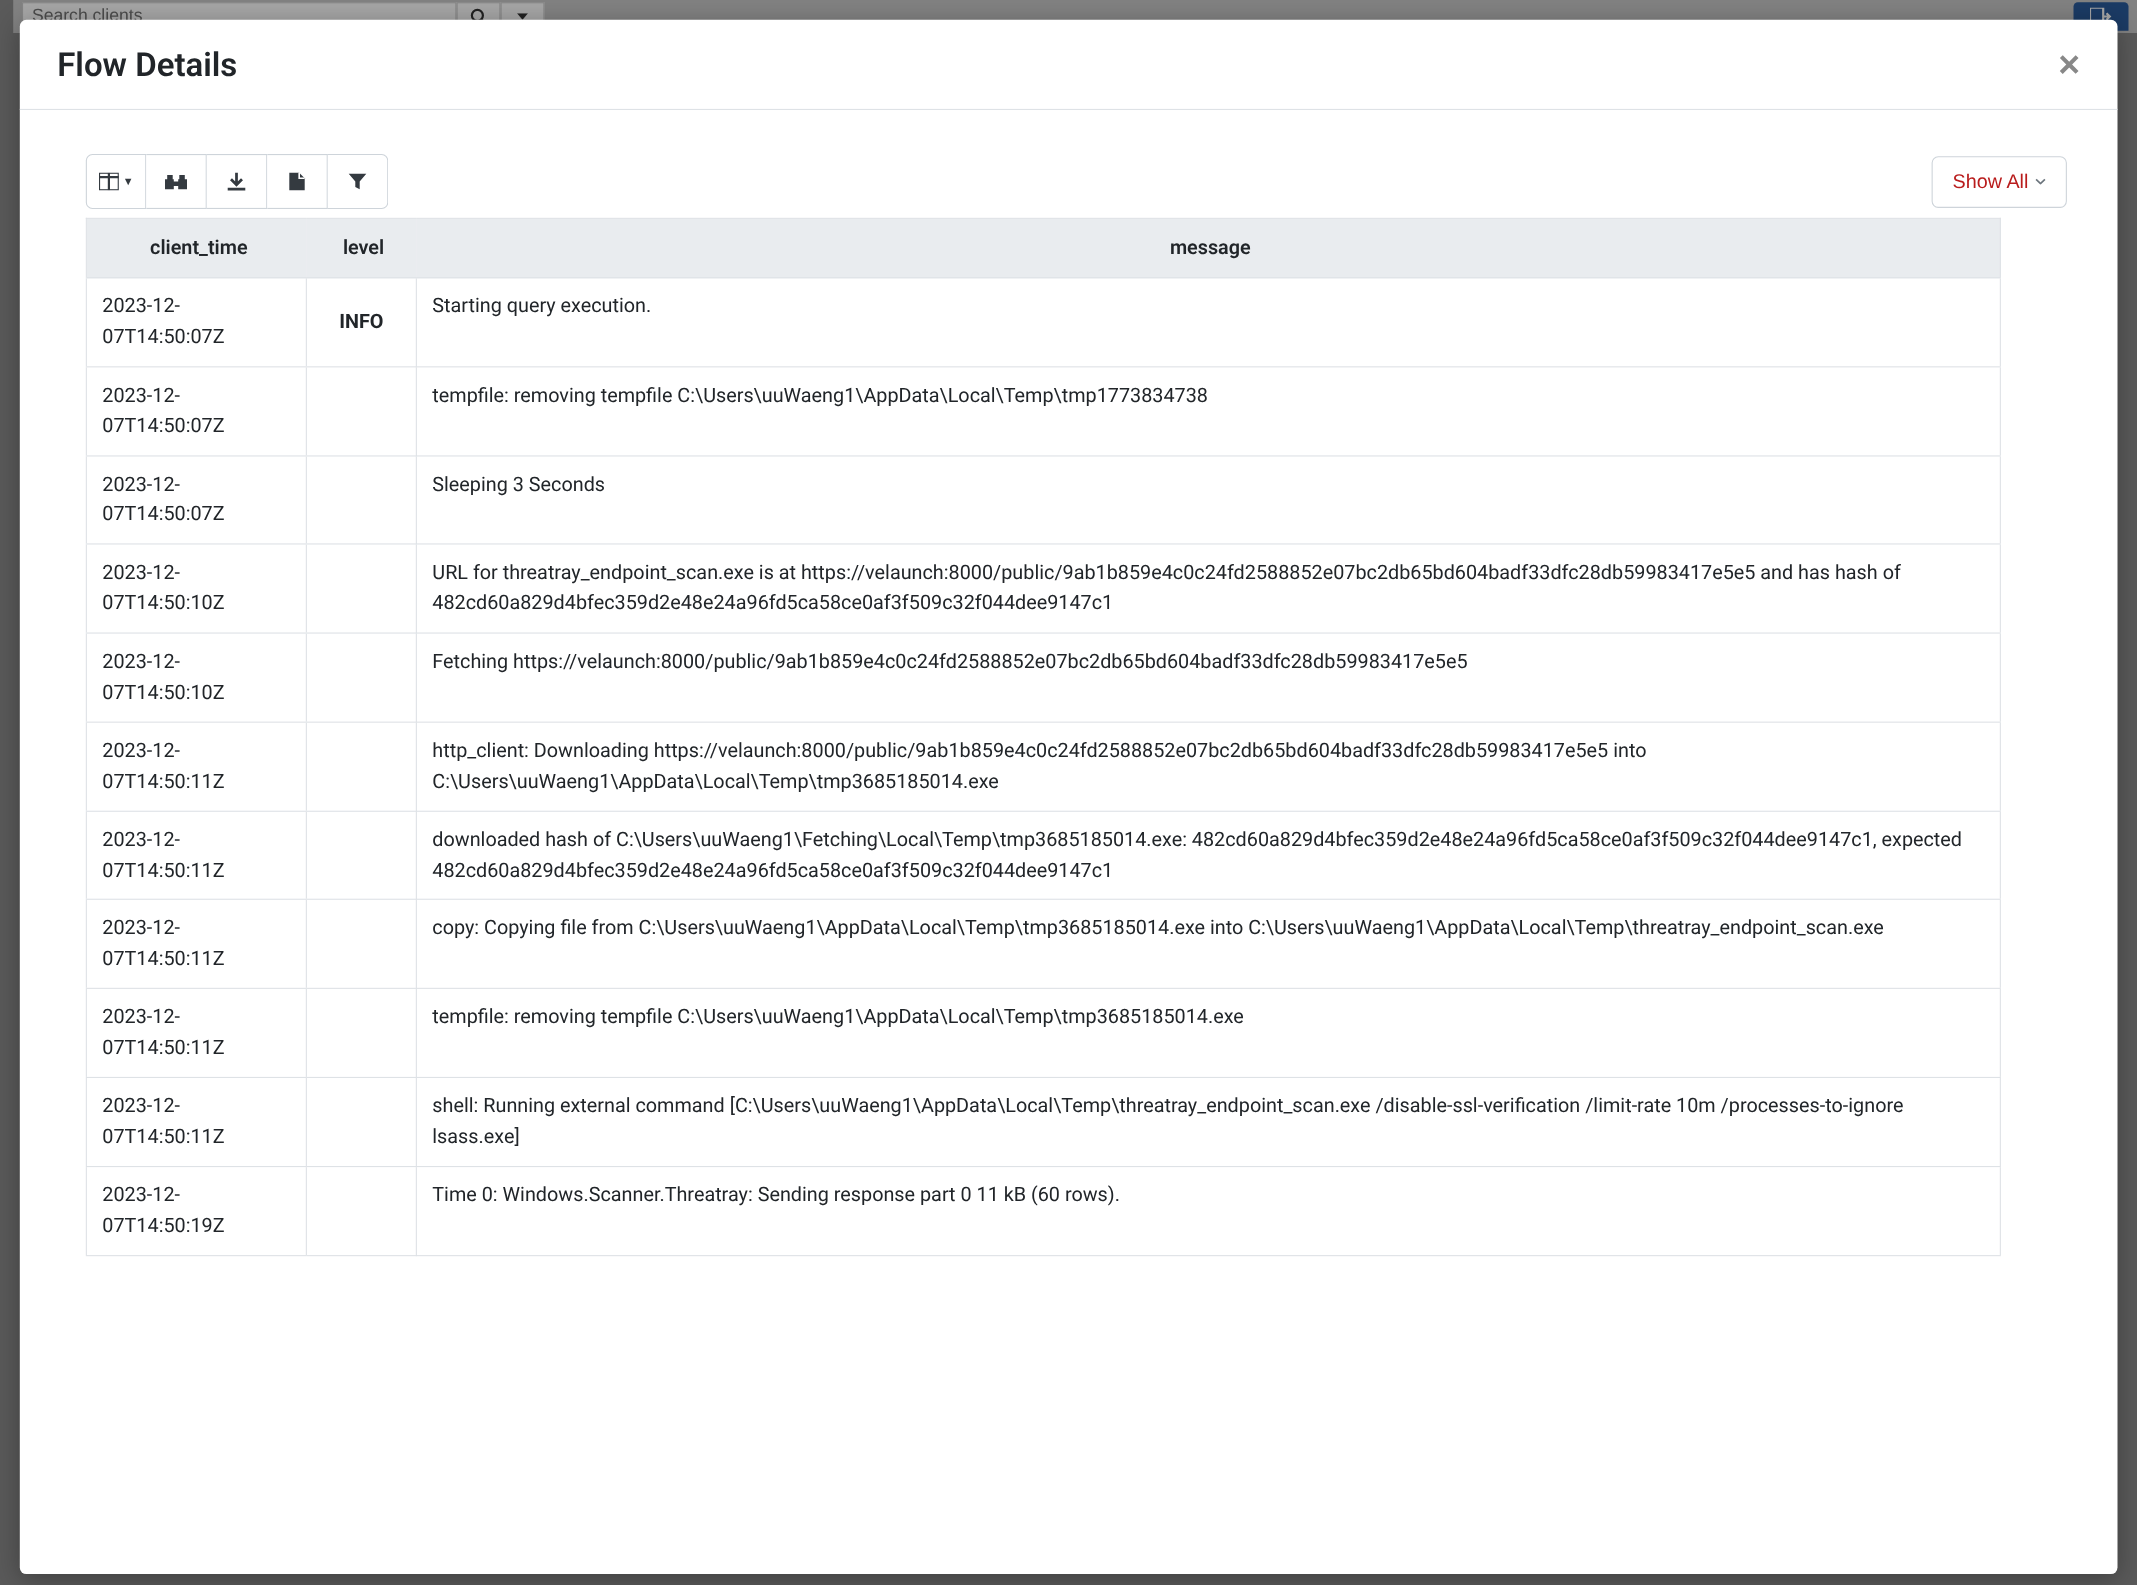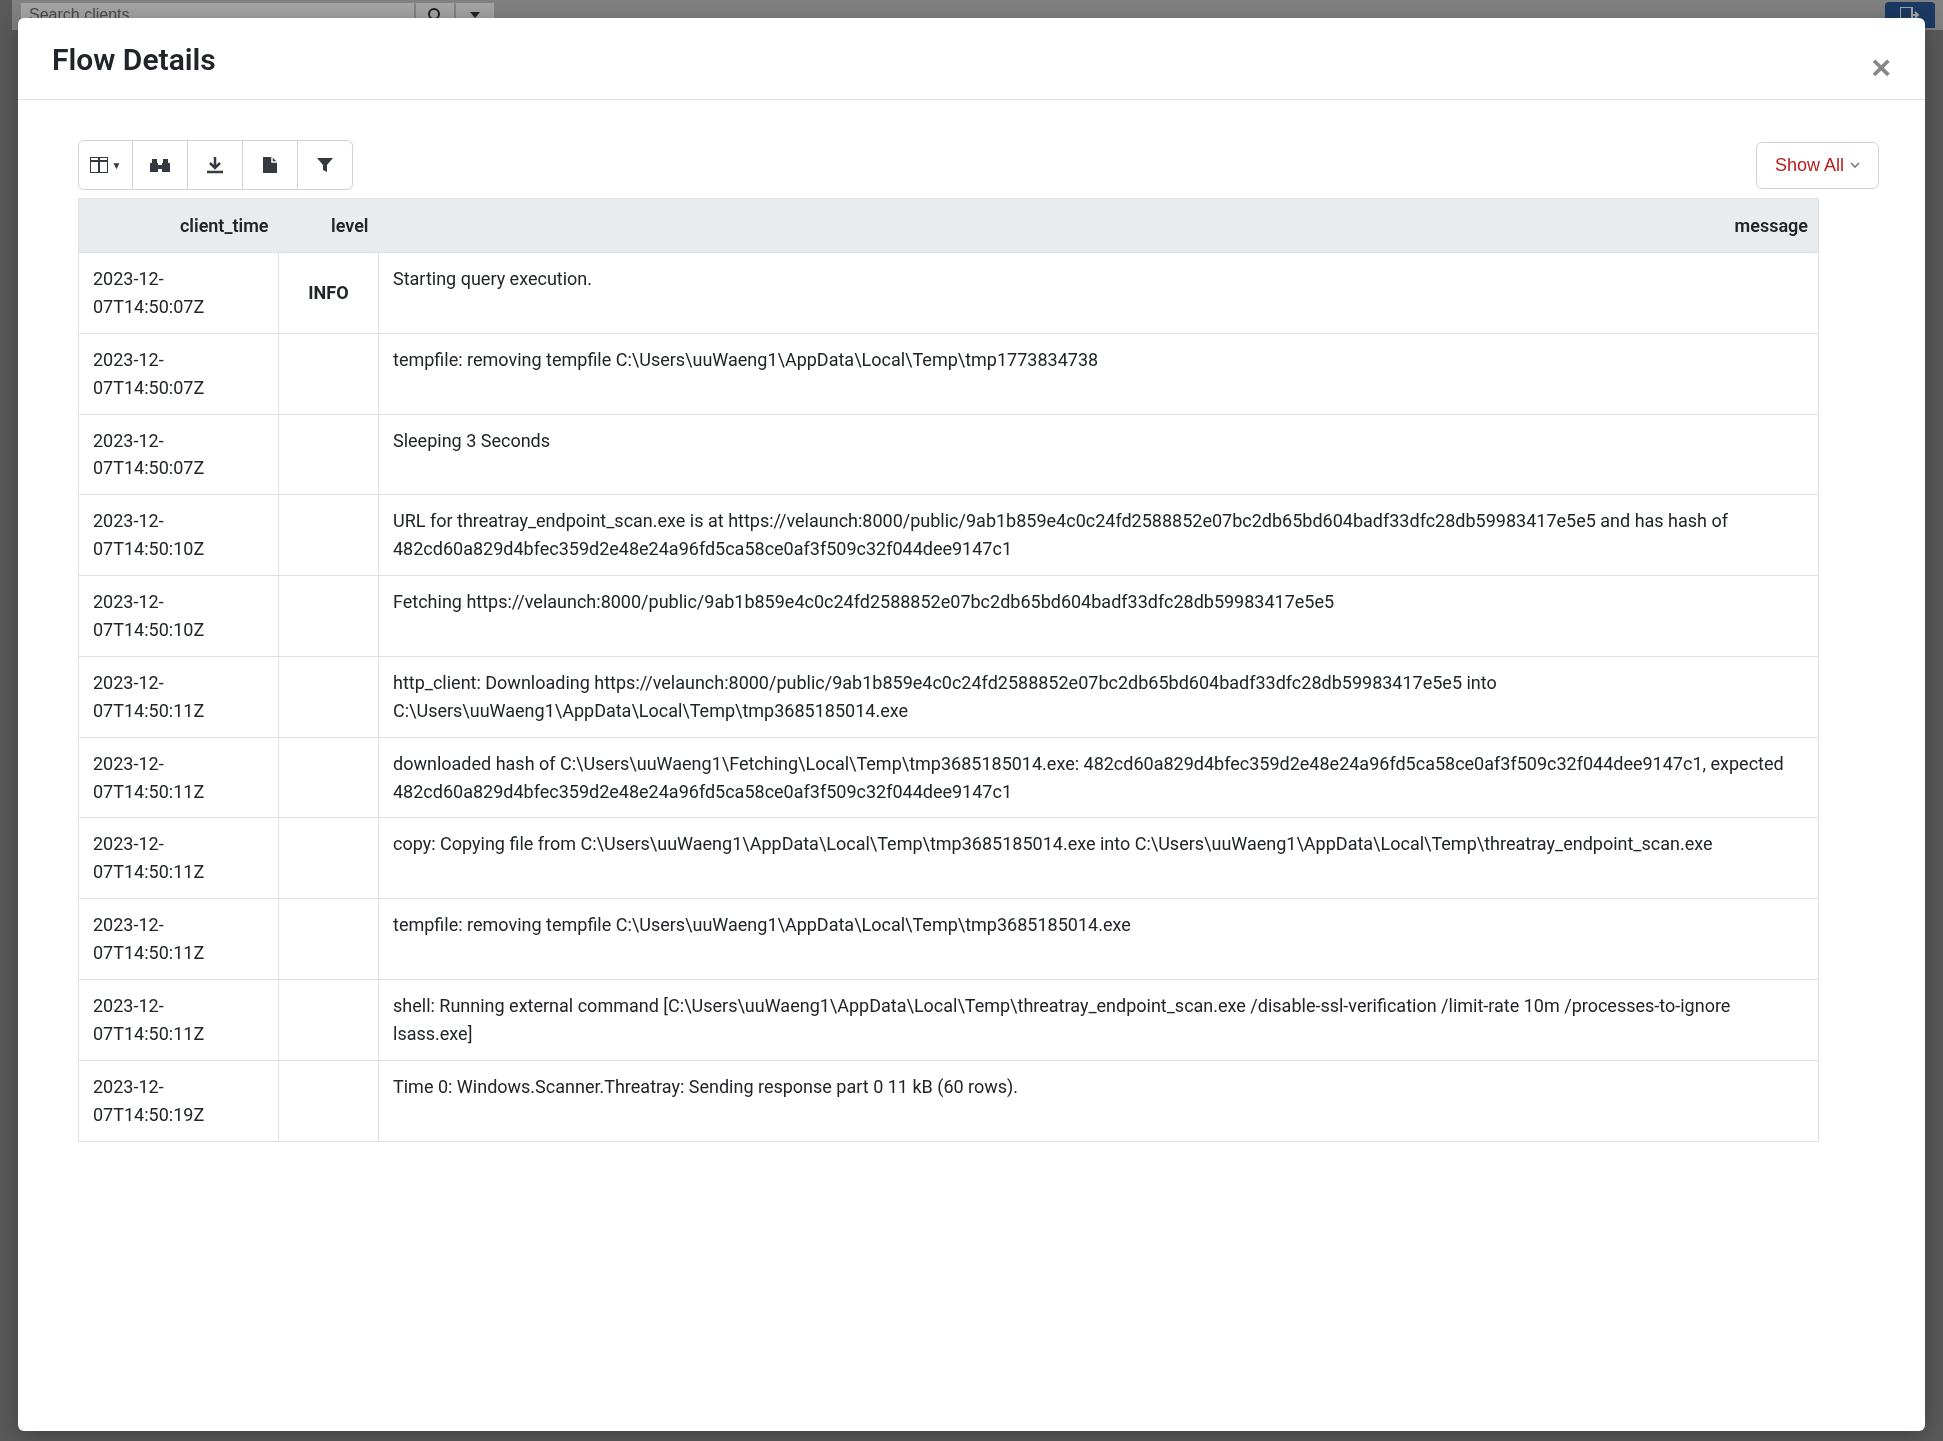--- a/index.html
+++ b/index.html
@@ -65,21 +65,21 @@
   background: #fff;
   border-radius: 6px;
   box-shadow: 0 4px 24px rgba(0,0,0,0.3);
   display: flex;
   flex-direction: column;
 }
 .modal-header {
   padding: 24px 34px 22px;
   border-bottom: 1px solid #dee2e6;
   display: flex;
-  align-items: flex-end;
+  align-items: center;
   justify-content: space-between;
 }
 .modal-title {
   font-size: 30px;
   font-weight: 600;
 }
 .close-x {
   font-size: 34px;
   color: #888;
   background: none;
@@ -153,21 +153,21 @@
 }
 .log-table {
   width: calc(100% - 60px);
   border-collapse: collapse;
   border: 1px solid #dee2e6;
   font-size: 18px;
 }
 .log-table thead th {
   background: #e9ecef;
   font-weight: 600;
-  text-align: right;
+  text-align: center;
   padding: 16px 10px 16px 14px;
   border-bottom: 1px solid #dee2e6;
 }
 .log-table th.col-time { width: 200px; }
 .log-table th.col-level { width: 100px; }
 .log-table tbody td {
   padding: 12px 14px;
   border-bottom: 1px solid #dee2e6;
   vertical-align: top;
   word-break: break-word;

